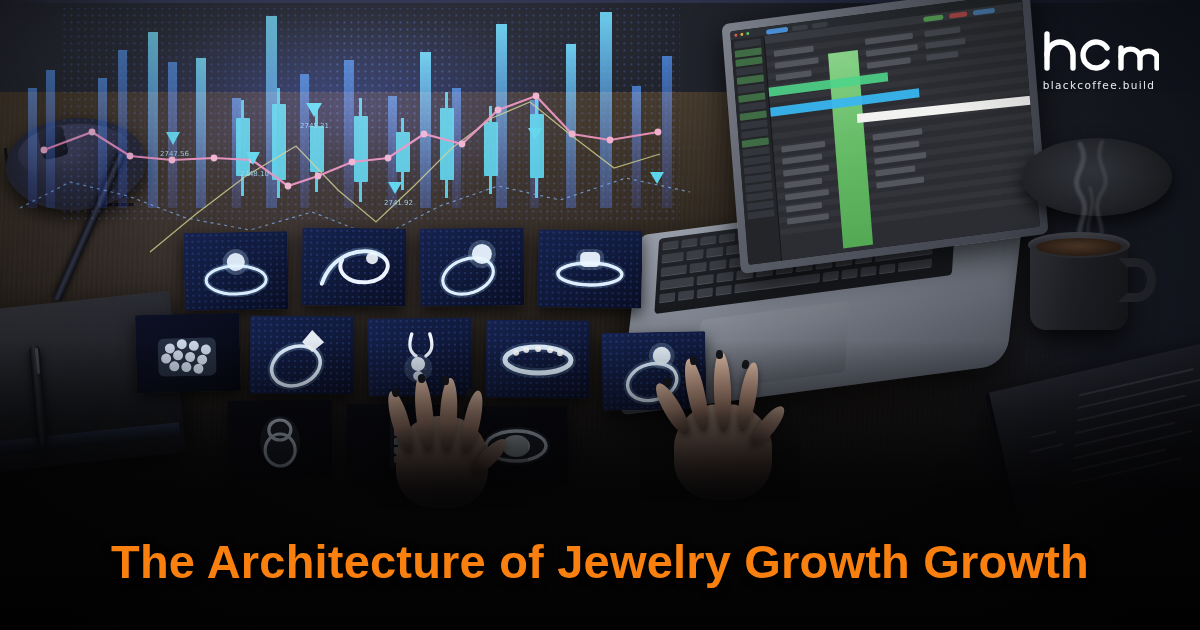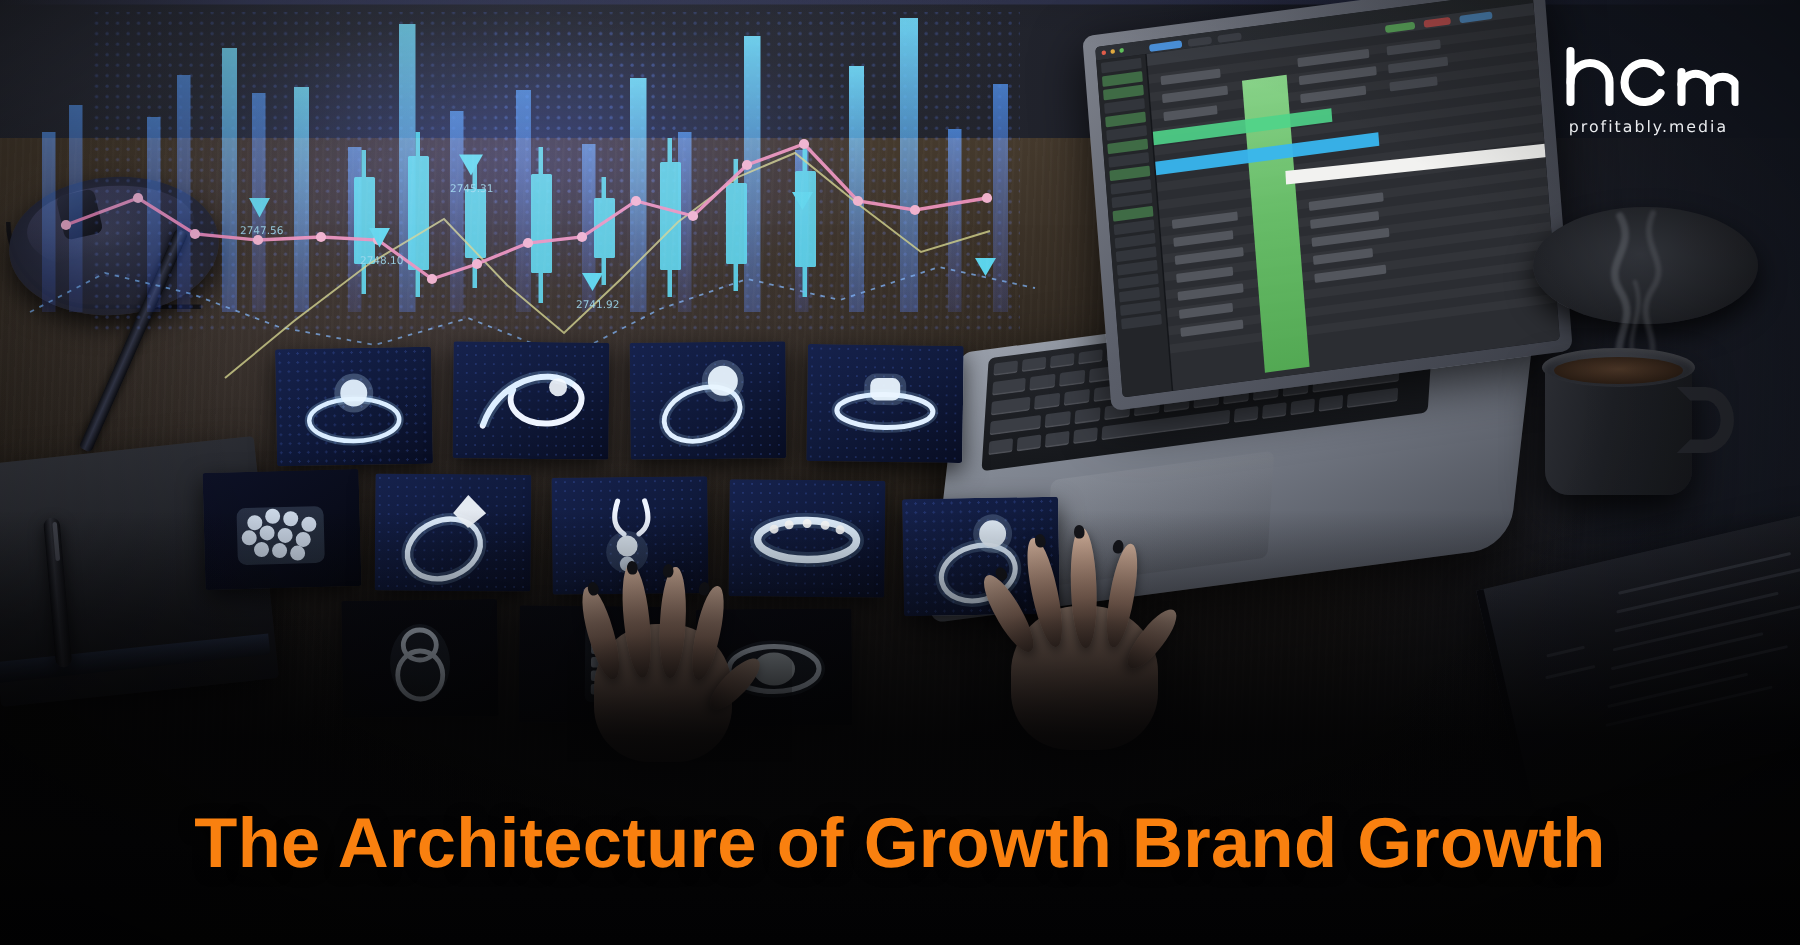--- a/index.html
+++ b/index.html
@@ -833,20 +833,20 @@
     <svg width="120" height="44" viewBox="0 0 120 44">
       <g fill="none" stroke="#ffffff" stroke-width="5.4" stroke-linecap="round">
         <path d="M8 4 L8 38"></path>
         <path d="M8 25 A13 13 0 1 1 34 25 L34 38"></path>
         <path d="M68 18 A13 13 0 1 0 68 32"></path>
         <path d="M82 38 L82 18"></path>
         <path d="M82 26 A10 10 0 0 1 101 26 L101 38"></path>
         <path d="M101 26 A10 10 0 0 1 118 26 L118 38"></path>
       </g>
     </svg>
-    <div class="logo-tag">profitably.media</div>
+    <div class="logo-tag">blackcoffee.build</div>
   </div>
 
   <div class="headline">
-    <div class="title">The Architecture of Growth Brand Growth</div>
+    <div class="title">The Architecture of Jewelry Growth Growth</div>
   </div>
 
 </div>
 
 </body></html>

